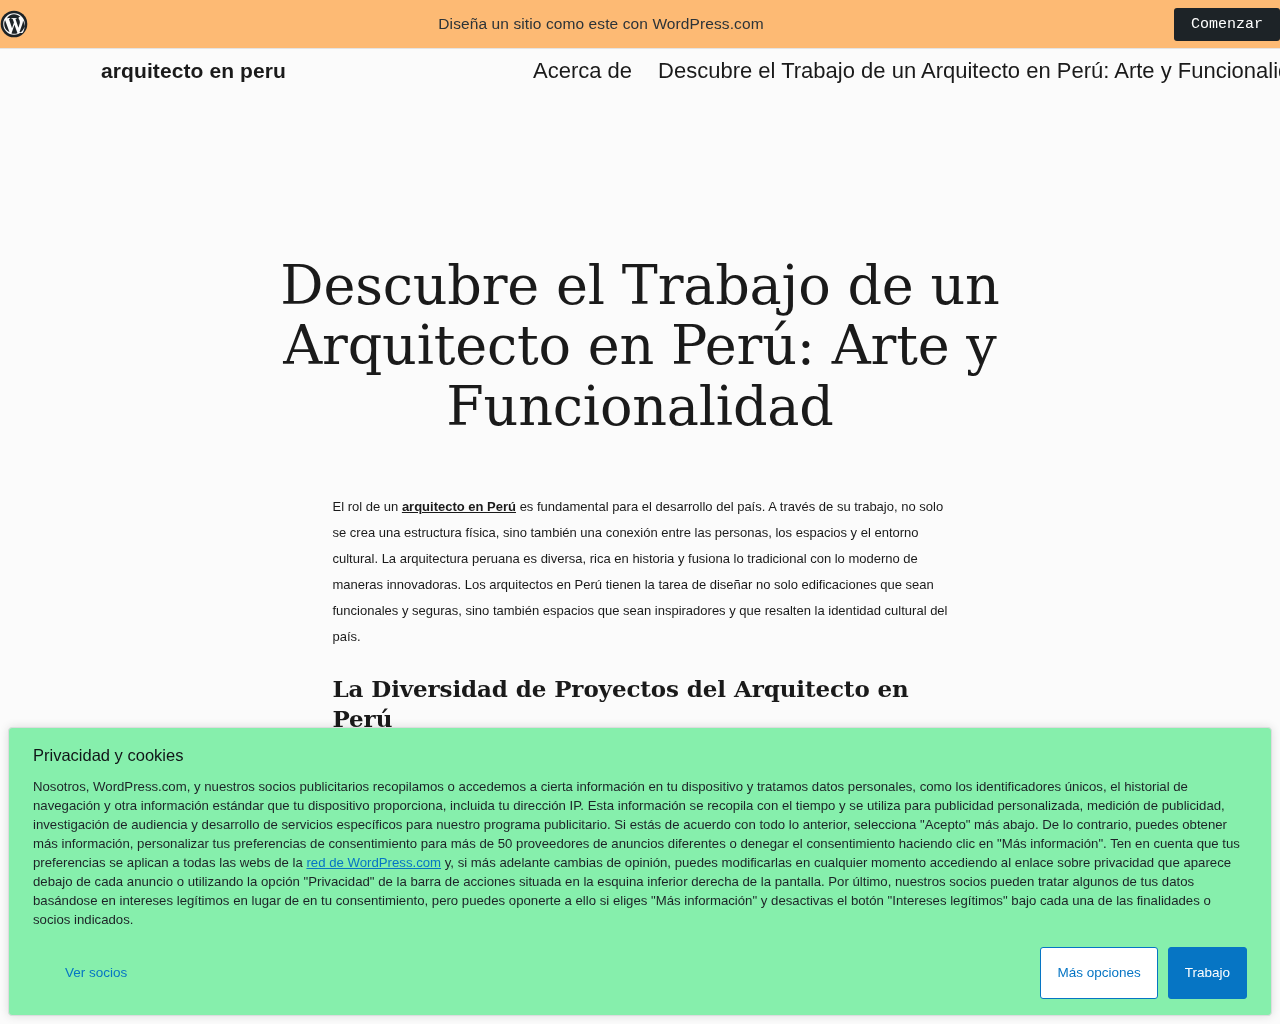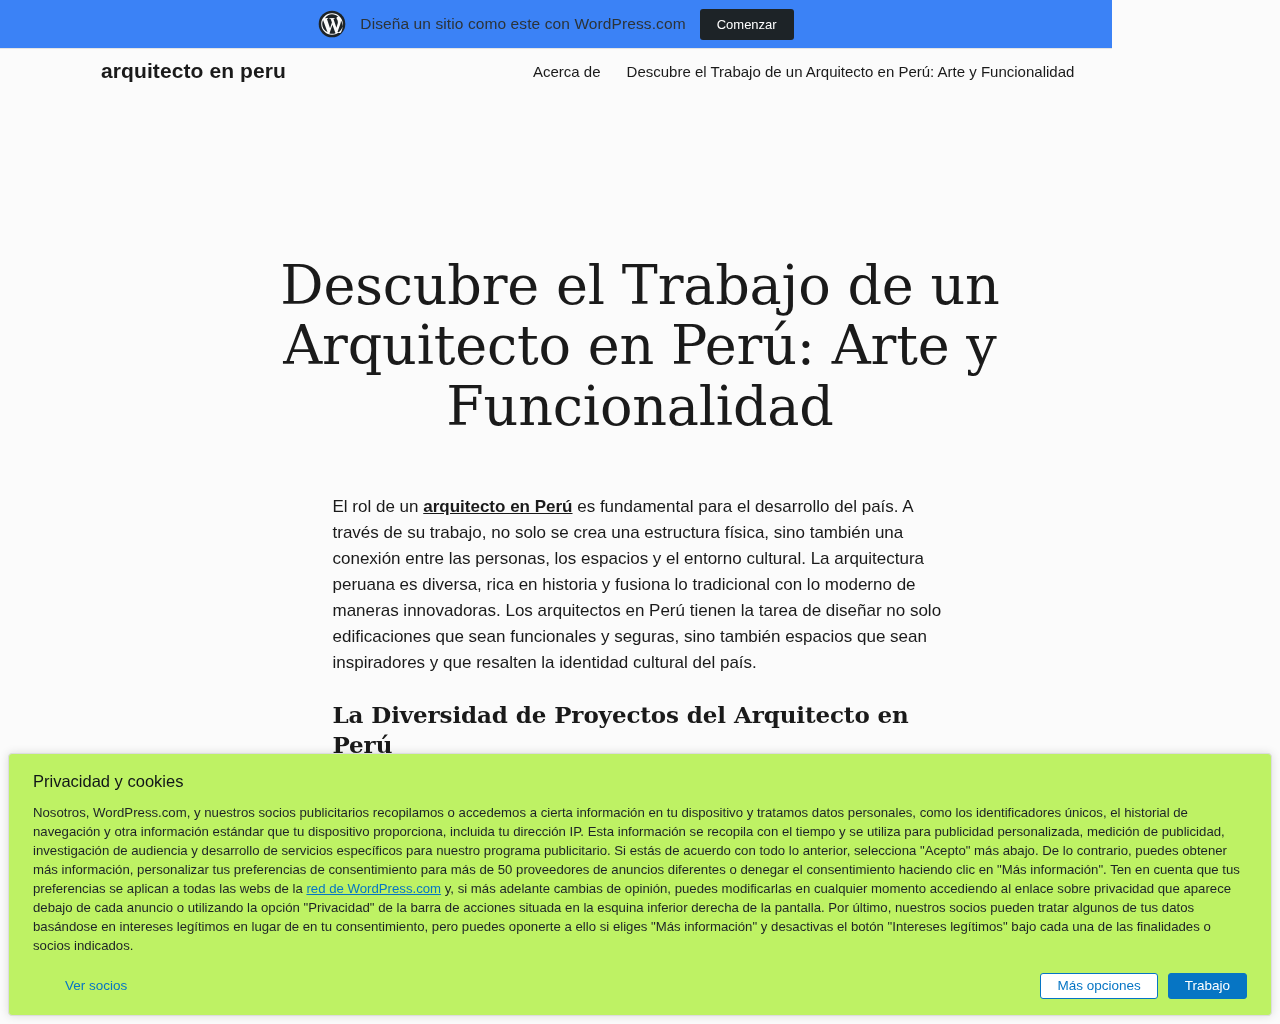--- a/index.html
+++ b/index.html
@@ -10,46 +10,46 @@
     position: relative;
     background: #fbfbfb;
     font-family: "Liberation Sans", sans-serif;
     overflow: hidden;
   }
 
   
   .promo-bar {
     position: absolute;
     top: 0; left: 0;
-    width: 1112px;
+    width: 1280px;
     height: 49px;
-    background: #3b82f6;
+    background: #fdba74;
     border-bottom: 1px solid #e4e4e4;
     display: flex;
     align-items: center;
-    justify-content: center;
+    justify-content: space-between;
     gap: 14px;
   }
   .wp-logo {
     width: 28px; height: 28px;
     flex: 0 0 auto;
     display: block;
   }
   .promo-text {
     font-size: 15.5px;
     color: #2c3338;
     letter-spacing: .1px;
   }
   .promo-btn {
     background: #1d2327;
     color: #fff;
     border: none;
     border-radius: 3px;
-    font-size: 13px;
-    font-family: Liberation Sans, sans-serif;
+    font-size: 15px;
+    font-family: Liberation Mono, monospace;
     padding: 9px 17px;
     cursor: pointer;
     line-height: 1;
   }
 
   
   .site-header {
     position: absolute;
     top: 35px; left: 0;
     width: 1254px;
@@ -68,21 +68,21 @@
     white-space: nowrap;
   }
   .nav {
     position: absolute;
     left: 533px;
     display: flex;
     align-items: center;
     gap: 26px;
   }
   .nav a {
-    font-size: 15px;
+    font-size: 22px;
     color: #1a1a1a;
     text-decoration: none;
     white-space: nowrap;
   }
   .nav a.current { font-weight: 400; }
 
   
   .entry {
     position: absolute;
     top: 121px; left: 0;
@@ -99,21 +99,21 @@
     padding: 135px 180px 0;
     letter-spacing: -0.2px;
   }
   .entry-content {
     width: 615px;
     margin: 0 auto;
     padding-top: 57px;
   }
   .entry-content p {
     margin: 0;
-    font-size: 17px;
+    font-size: 13px;
     line-height: 26px;
     color: #1a1a1a;
   }
   .entry-content p a,
   .entry-content p strong {
     font-weight: 700;
     color: #1a1a1a;
     text-decoration: underline;
   }
   .entry-content h2 {
@@ -125,21 +125,21 @@
     margin: 24px 0 0;
     letter-spacing: -0.1px;
   }
 
   
   .consent {
     position: absolute;
     left: 8px;
     bottom: 8px;
     width: 1264px;
-    background: #bef264;
+    background: #86efac;
     border: 1px solid #dcdcde;
     border-radius: 4px;
     box-shadow: 0 0 10px rgba(0,0,0,.12);
     padding: 18px 24px 16px;
   }
   .consent h3 {
     margin: 0 0 12px;
     font-size: 16.5px;
     font-weight: 400;
     color: #101517;
@@ -165,21 +165,21 @@
     font-size: 13.5px;
     color: #0675c4;
     text-decoration: none;
     margin-left: 32px;
   }
   .consent-actions { display: flex; gap: 10px; }
   .btn {
     font-family: "Liberation Sans", sans-serif;
     font-size: 13.5px;
     border-radius: 3px;
-    padding: 4px 16px;
+    padding: 17px 16px;
     cursor: pointer;
     line-height: 1.2;
   }
   .btn-secondary {
     background: #fff;
     color: #0675c4;
     border: 1px solid #0675c4;
   }
   .btn-primary {
     background: #0675c4;

